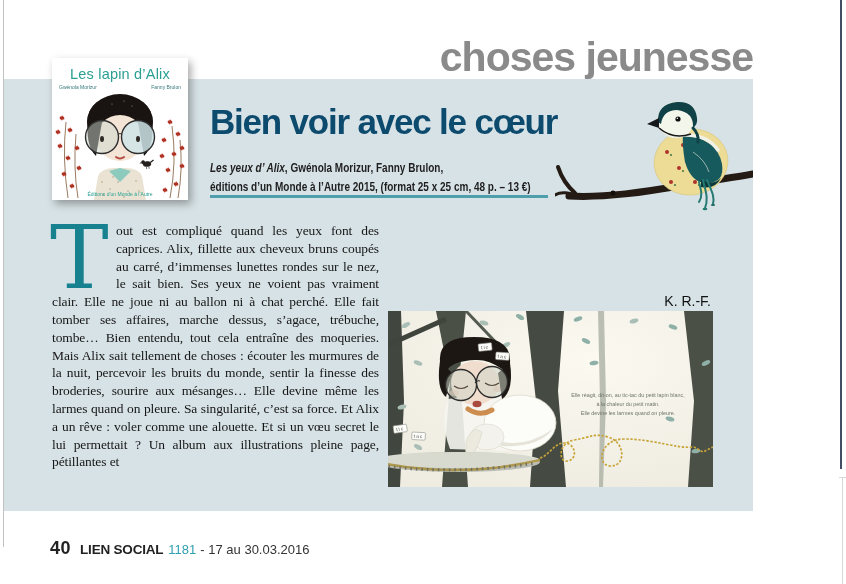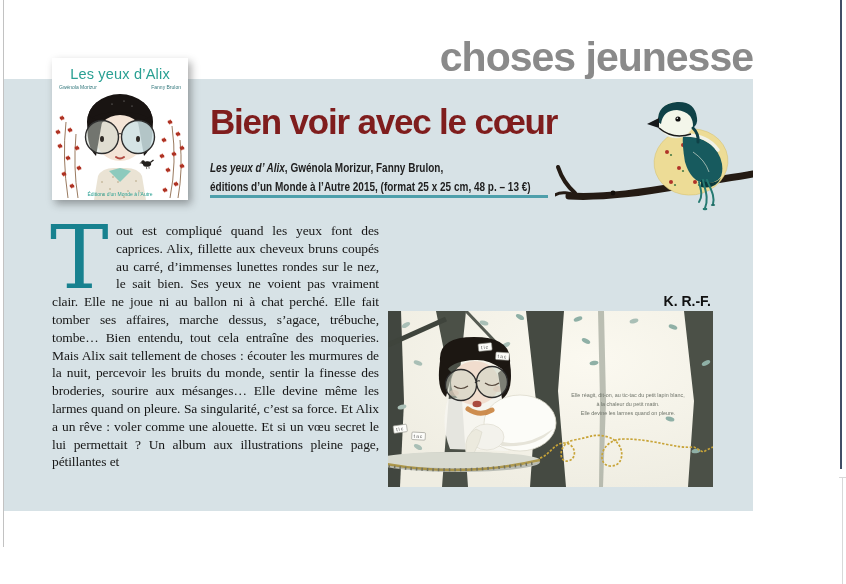--- a/index.html
+++ b/index.html
@@ -20,40 +20,40 @@
   .cover{position:absolute;left:52px;top:58px;width:136px;height:142px;background:#ffffff;
     box-shadow:3px 4px 8px rgba(40,40,40,.40);}
   .cover-art{position:absolute;left:0;top:0;width:136px;height:142px;}
   .cover-title{position:absolute;left:0;top:8px;width:100%;text-align:center;font-size:14.5px;
     color:#2aa093;letter-spacing:.2px;}
   .cover-authors{position:absolute;left:7px;right:7px;top:26px;display:flex;justify-content:space-between;
     font-size:5px;color:#33787d;}
   .cover-publisher{position:absolute;left:0;bottom:3px;width:100%;text-align:center;font-size:5px;color:#2aa093;}
 
   .article-title{position:absolute;left:210px;top:102px;font-size:35px;font-weight:bold;
-    color:#7f1d1d;letter-spacing:-1.2px;}
+    color:#0c4a6e;letter-spacing:-1.2px;}
 
   .reference{position:absolute;left:210px;top:159px;width:430px;font-size:12.5px;line-height:19px;
     font-weight:bold;color:#1e1e1e;transform:scaleX(.8);transform-origin:0 0;}
   .reference .it{font-style:italic;}
 
   .rule{position:absolute;left:210px;top:195px;width:338px;height:3px;background:#4e9fab;}
 
   .branchbird{position:absolute;left:555px;top:90px;width:198px;height:125px;}
 
   .body-col{position:absolute;top:222px;font-family:"Liberation Serif",serif;font-size:13.5px;
     line-height:17.8px;letter-spacing:-.1px;color:#161616;text-align:justify;}
   .body-col p{margin:0;}
   .col-left{left:52px;width:327px;}
   .col-right{left:385px;width:328px;}
   .dropcap{float:left;font-family:"DejaVu Serif",serif;font-size:88px;line-height:70px;height:70px;
     width:60px;color:#17818f;margin:1px 6px 0 -2px;}
 
   .signature{position:absolute;left:385px;top:293px;width:326px;text-align:right;
-    font-size:14px;font-weight:bold;color:#111;}
+    font-size:14px;font-weight:normal;color:#111;}
 
   .illus{position:absolute;left:388px;top:311px;width:325px;height:176px;}
   .illus svg{display:block;}
 
   .footer{position:absolute;left:50px;top:538px;display:flex;align-items:baseline;color:#222;}
   .footer .pn{font-size:18px;font-weight:bold;letter-spacing:.5px;margin-right:9px;}
   .footer .mag{font-size:13.5px;font-weight:bold;letter-spacing:-.2px;margin-right:5px;}
   .footer .issue{font-size:13px;color:#2f9fb0;margin-right:4px;}
   .footer .date{font-size:13px;color:#333;}
 </style>
@@ -140,21 +140,21 @@
       <path d="M64,99 Q68,102 72,99" stroke="#b24a41" stroke-width="2" stroke-linecap="round" fill="none"></path>
 
       <g transform="translate(95,106) rotate(-8)">
         <ellipse rx="4.2" ry="2.8" fill="#23201d"></ellipse>
         <circle cx="-3.6" cy="-2.4" r="1.9" fill="#23201d"></circle>
         <polygon points="-5.2,-2.8 -7.6,-1.9 -5.2,-1.2" fill="#3c3630"></polygon>
         <path d="M3.5,-1 L7,-3" stroke="#23201d" stroke-width="1.4"></path>
         <path d="M-1,2.8 L-1,5 M1.5,2.8 L1.5,5" stroke="#4a4540" stroke-width=".7"></path>
       </g>
     </svg>
-    <div class="cover-title">Les yeux d’Alix</div>
+    <div class="cover-title">Les lapin d’Alix</div>
     <div class="cover-authors">
       <span>Gwénola Morizur</span>
       <span>Fanny Brulon</span>
     </div>
     <div class="cover-publisher">Éditions d’un Monde à l’Autre</div>
   </div>
 
   <div class="article-title">Bien voir avec le cœur</div>
 
   <div class="reference">
@@ -300,13 +300,19 @@
       </g>
 
       <g font-size="5.4" fill="#70756b" text-anchor="middle" font-family="Liberation Sans, sans-serif">
         <text x="240" y="86">Elle réagit, dit-on, au tic-tac du petit lapin blanc,</text>
         <text x="240" y="95">à la chaleur du petit matin.</text>
         <text x="240" y="104">Elle devine les larmes quand on pleure.</text>
       </g>
     </svg>
   </div>
 
+  <div class="footer">
+    <span class="pn">40</span>
+    <span class="mag">LIEN SOCIAL</span>
+    <span class="issue">1181</span>
+    <span class="date">- 17 au 30.03.2016</span>
+  </div>
 </div>
 
 </body></html>

